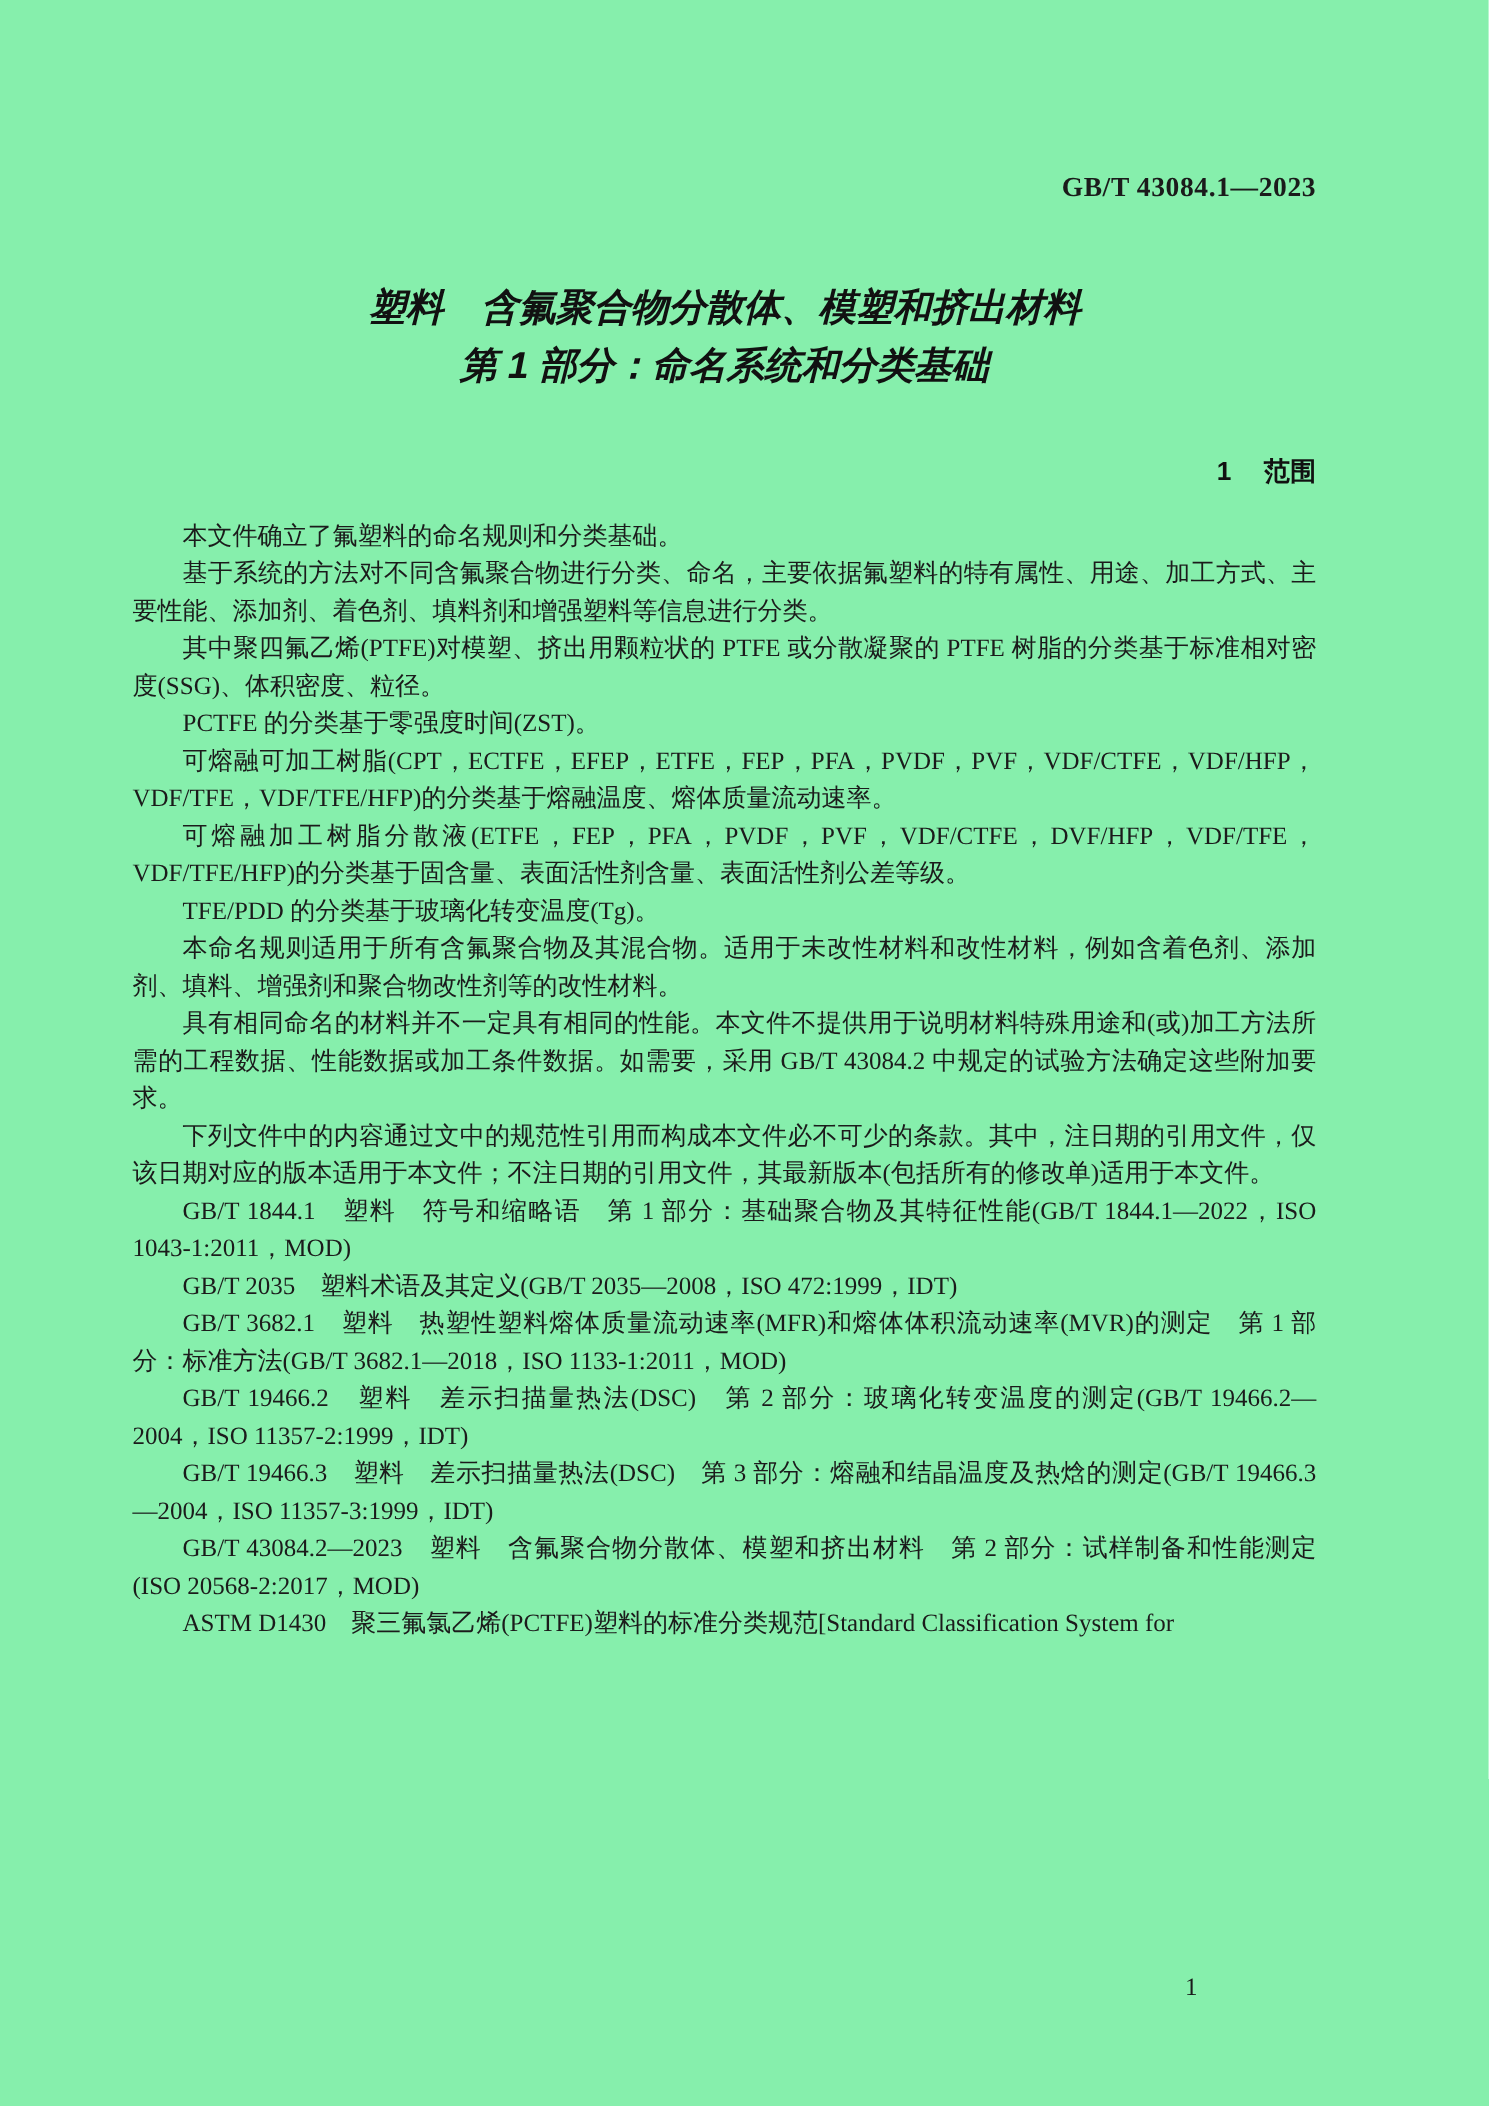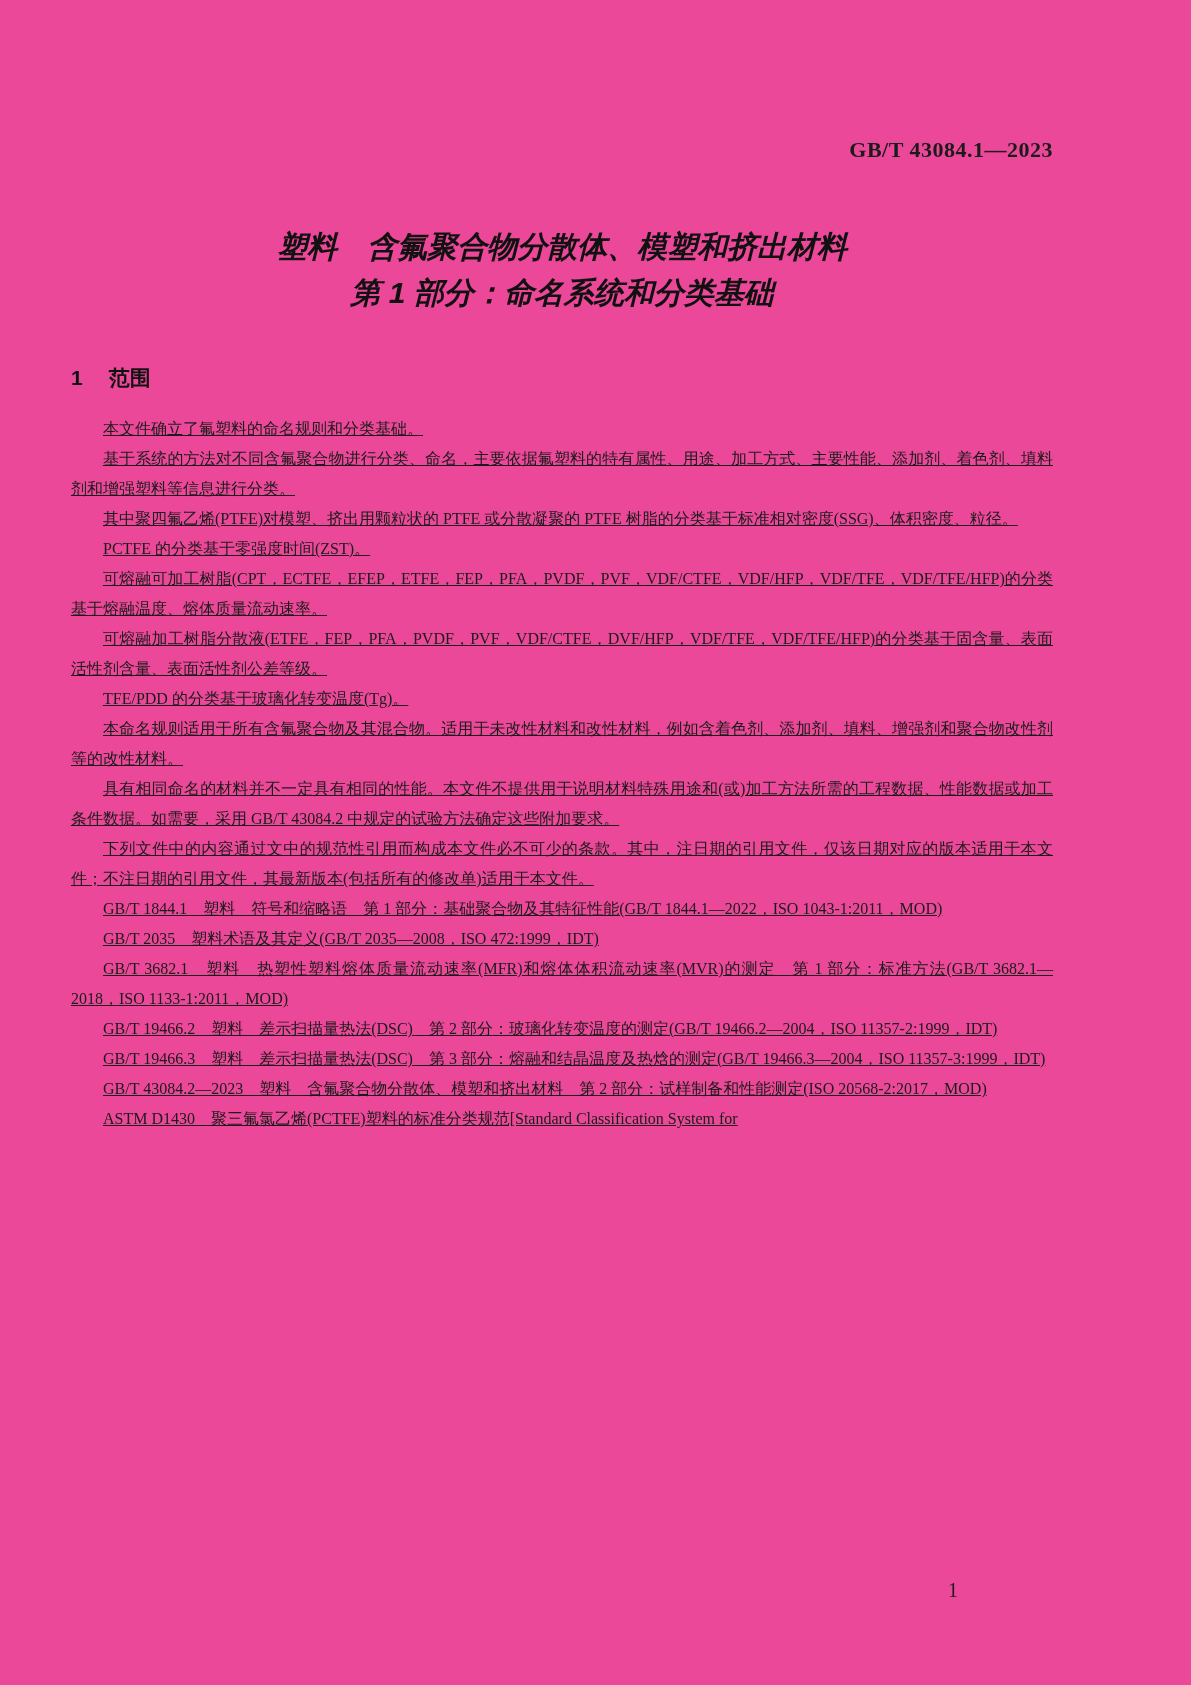--- a/index.html
+++ b/index.html
@@ -5,24 +5,24 @@
   html, body {
     margin: 0;
     padding: 0;
     background: #ffffff;
   }
   .page {
     position: relative;
     width: 1191px;
     height: 1685px;
     margin: 0 auto;
-    background: #ec4899;
+    background: #86efac;
     color: #1b1b1b;
     box-sizing: border-box;
-    padding: 138px 138px 0 71px;
+    padding: 138px 138px 0 106px;
     overflow: hidden;
     font-family: "Liberation Serif", "DejaVu Serif", serif;
   }
   .doc-code {
     text-align: right;
     font-family: "Liberation Serif", "DejaVu Serif", serif;
     font-weight: 700;
     font-size: 22px;
     line-height: 24px;
     letter-spacing: 0.5px;
@@ -41,34 +41,34 @@
     display: block;
   }
   .section-heading {
     display: block;
     margin: 48px 0 22px 0;
     font-family: "Liberation Sans", "DejaVu Sans", sans-serif;
     font-weight: 700;
     font-size: 21px;
     line-height: 28px;
     color: #111;
+    text-align: right;
   }
   .section-heading .sec-num {
     display: inline-block;
     margin-right: 26px;
   }
   .para {
     margin: 0;
-    font-size: 16px;
+    font-size: 20px;
     line-height: 30px;
     text-align: justify;
     text-indent: 2em;
     color: #1b1b1b;
     word-break: break-word;
-    text-decoration: underline;
   }
   .page-number {
     position: absolute;
     top: 1578px;
     right: 233px;
     font-size: 20px;
     line-height: 24px;
     color: #1b1b1b;
     font-family: "Liberation Serif", "DejaVu Serif", serif;
   }

